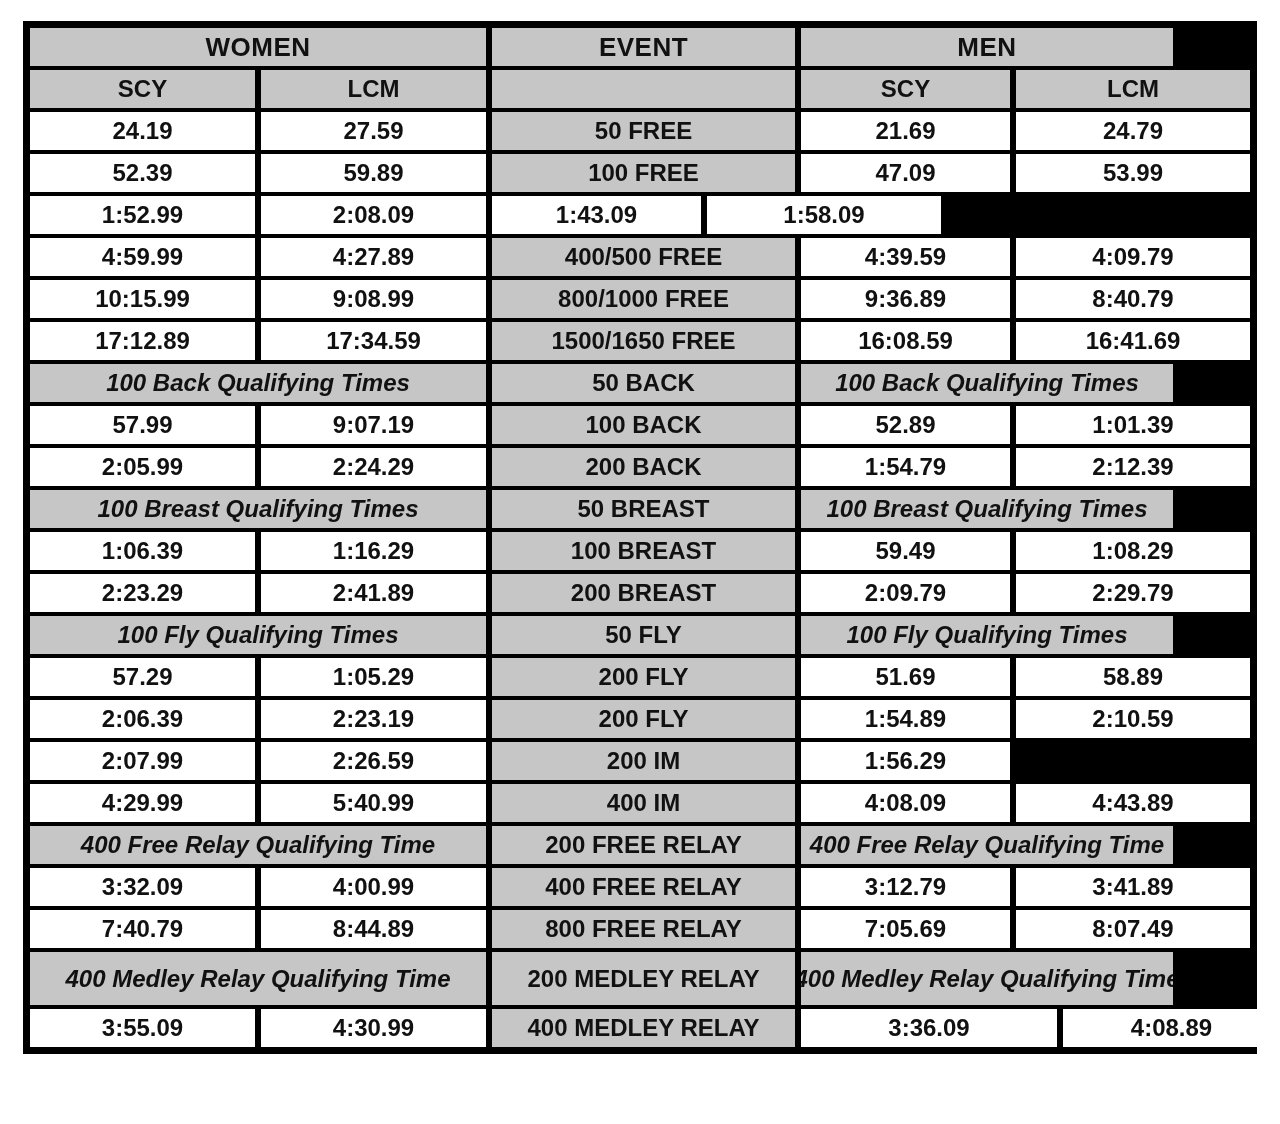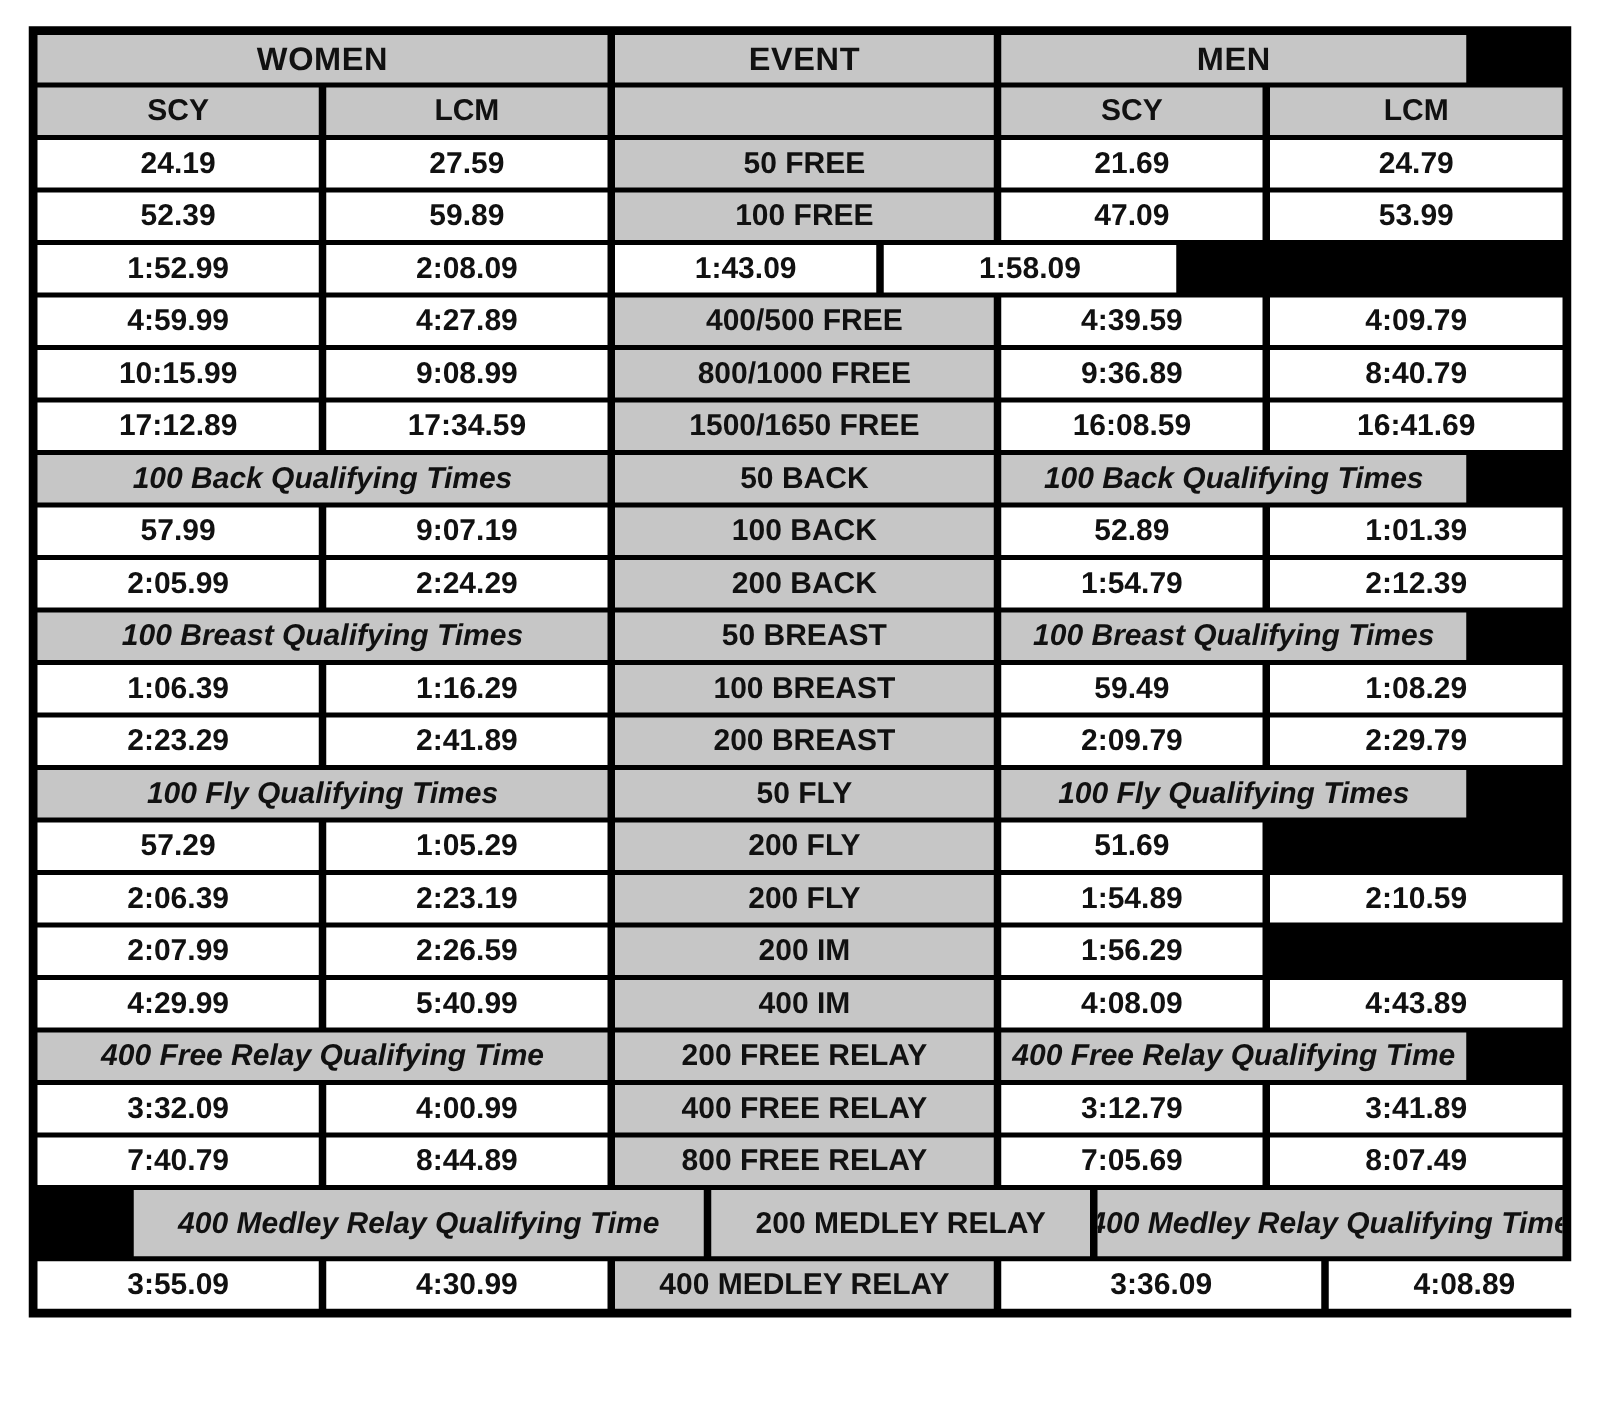--- a/index.html
+++ b/index.html
@@ -25,21 +25,21 @@
     flex-direction: column;
     gap: 4px;
     width: 1220px;
   }
   .row {
     display: flex;
     gap: 6px;
     height: 38px;
     flex: none;
   }
-  .row.tall { height: 53px; justify-content: flex-end; }
+  .row.tall { height: 53px; }
   .cell {
     display: flex;
     align-items: center;
     justify-content: center;
     font-weight: bold;
     font-size: 24px;
     color: #111111;
     background: var(--white-bg, #ffffff);
     flex: none;
     white-space: nowrap;
@@ -160,20 +160,21 @@
       <div class="row">
         <div class="cell wspan gray italic">100 Fly Qualifying Times</div>
         <div class="cell w3 gray">50 FLY</div>
         <div class="cell mspan gray italic">100 Fly Qualifying Times</div>
       </div>
       <div class="row">
         <div class="cell w1">57.29</div>
         <div class="cell w2">1:05.29</div>
         <div class="cell w3 gray">200 FLY</div>
         <div class="cell w4">51.69</div>
+        <div class="cell w5">58.89</div>
       </div>
       <div class="row">
         <div class="cell w1">2:06.39</div>
         <div class="cell w2">2:23.19</div>
         <div class="cell w3 gray">200 FLY</div>
         <div class="cell w4">1:54.89</div>
         <div class="cell w5">2:10.59</div>
       </div>
       <div class="row">
         <div class="cell w1">2:07.99</div>

